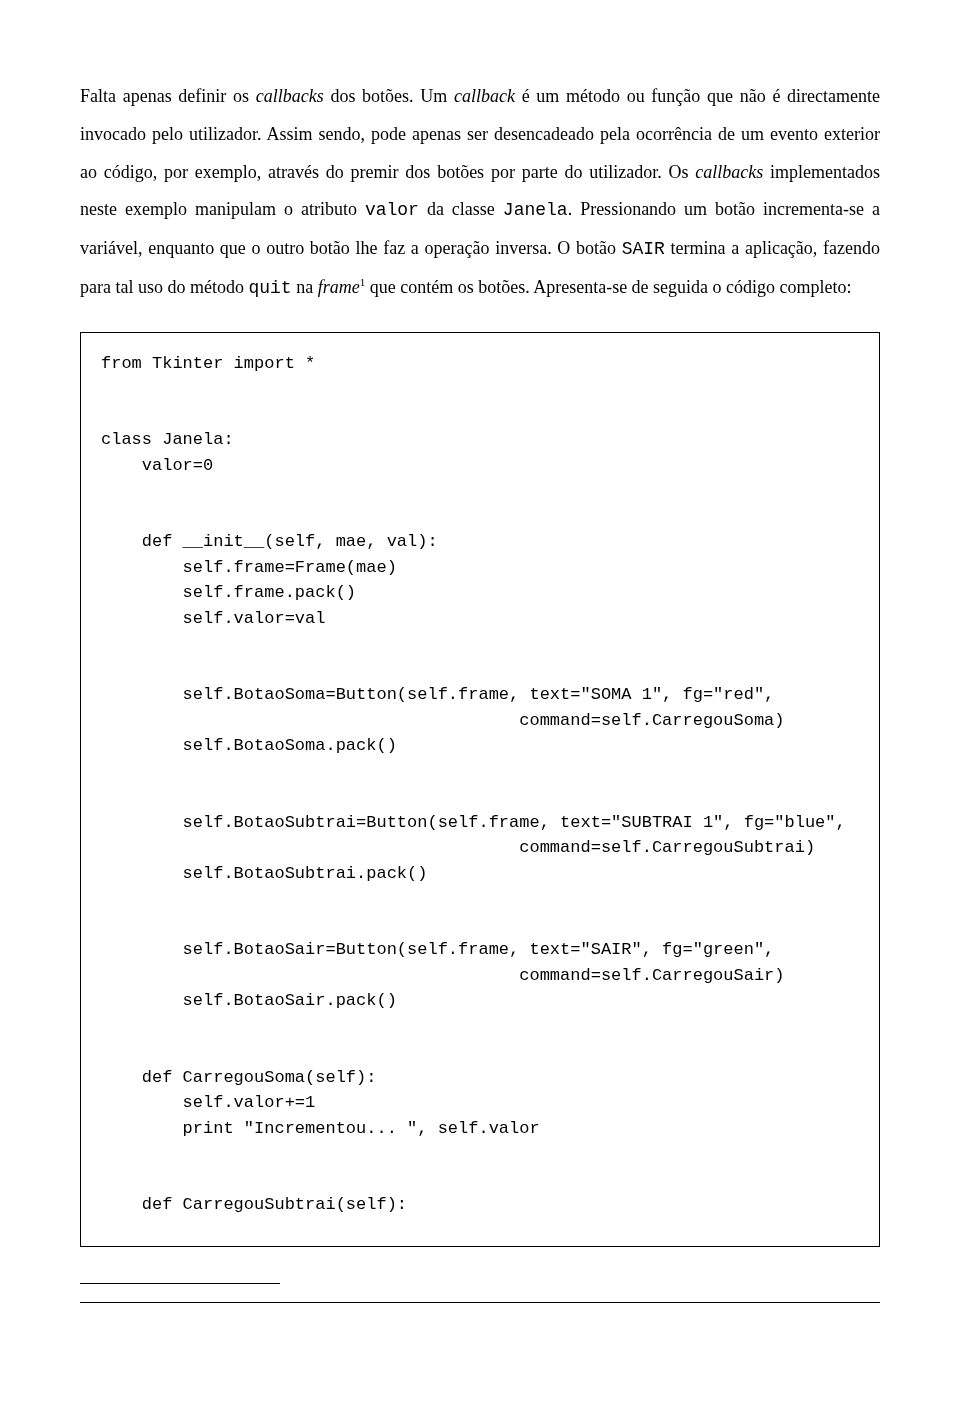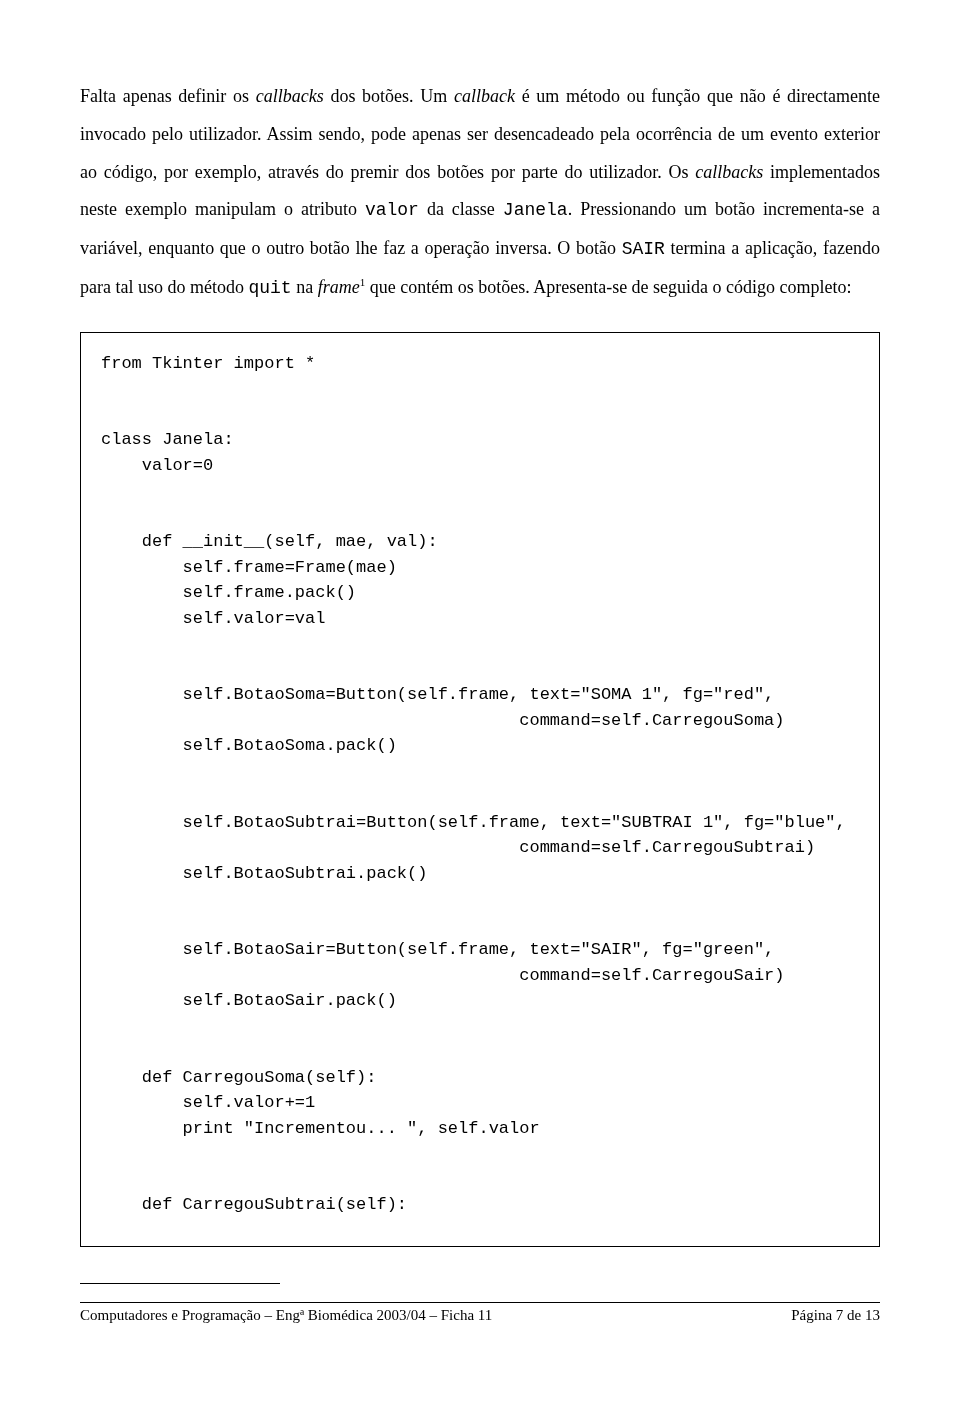--- a/index.html
+++ b/index.html
@@ -101,18 +101,14 @@
     def CarregouSoma(self):
         self.valor+=1
         print "Incrementou... ", self.valor
 
 
     def CarregouSubtrai(self):</code></div>
 
   <hr class="footnote-rule">
 
   <hr class="footer-rule">
-  <div class="footer">
-    <span>Computadores e Programação – Engª Biomédica 2003/04 – Ficha 11</span>
-    <span>Página 7 de 13</span>
-  </div>
 
 </div>
 
 </body></html>

